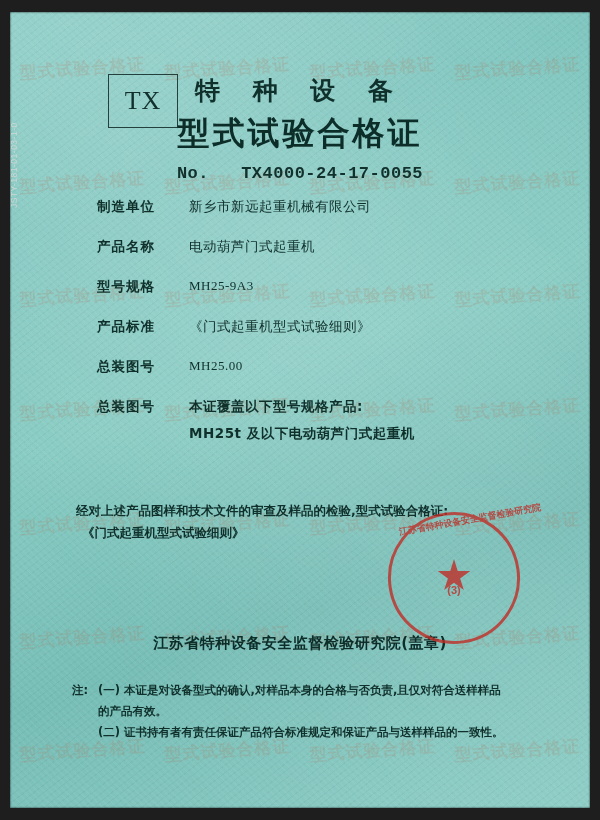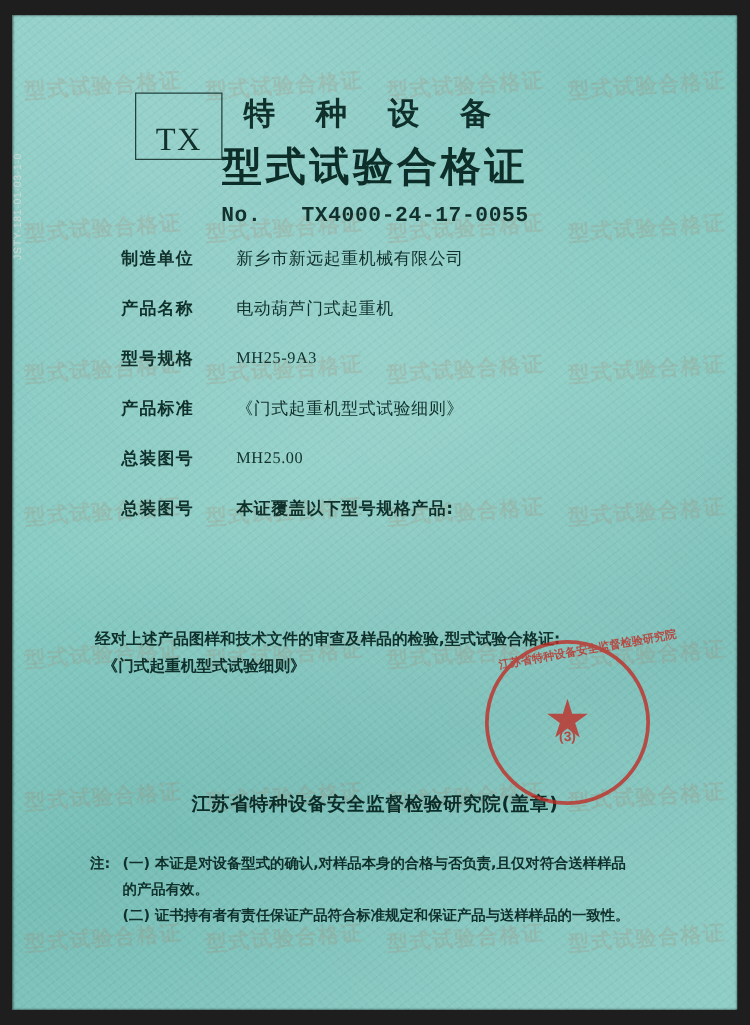--- a/index.html
+++ b/index.html
@@ -61,21 +61,21 @@
     text-align:left;
     font-family:"Liberation Sans",sans-serif;
     z-index:6;
   }
 
   
   .txbox{
     position:absolute;left:98px;top:62px;
     width:68px;height:52px;
     border:1.6px solid #23403c;
-    display:flex;align-items:flex-end;justify-content:center;
+    display:flex;align-items:center;justify-content:center;
     z-index:4;
   }
   .txbox .tx{
     font-size:26px;letter-spacing:1px;color:#12302c;
     font-family:"Liberation Serif","DejaVu Serif",serif;
   }
   .title1{
     position:absolute;left:0;right:0;top:62px;
     text-align:center;
     font-size:25px;letter-spacing:12px;
@@ -243,20 +243,21 @@
         <div class="val">《门式起重机型式试验细则》</div>
       </div>
       <div class="row">
         <div class="lab">总装图号</div>
         <div class="val serif">MH25.00</div>
       </div>
       <div class="row">
         <div class="lab">总装图号</div>
         <div class="val">
           <div class="l1">本证覆盖以下型号规格产品:</div>
+          <div class="l2">MH25t 及以下电动葫芦门式起重机</div>
         </div>
       </div>
     </div>
 
     <div class="statement">
       <div>经对上述产品图样和技术文件的审查及样品的检验,型式试验合格证:</div>
       <div class="s2">《门式起重机型式试验细则》</div>
     </div>
 
 

